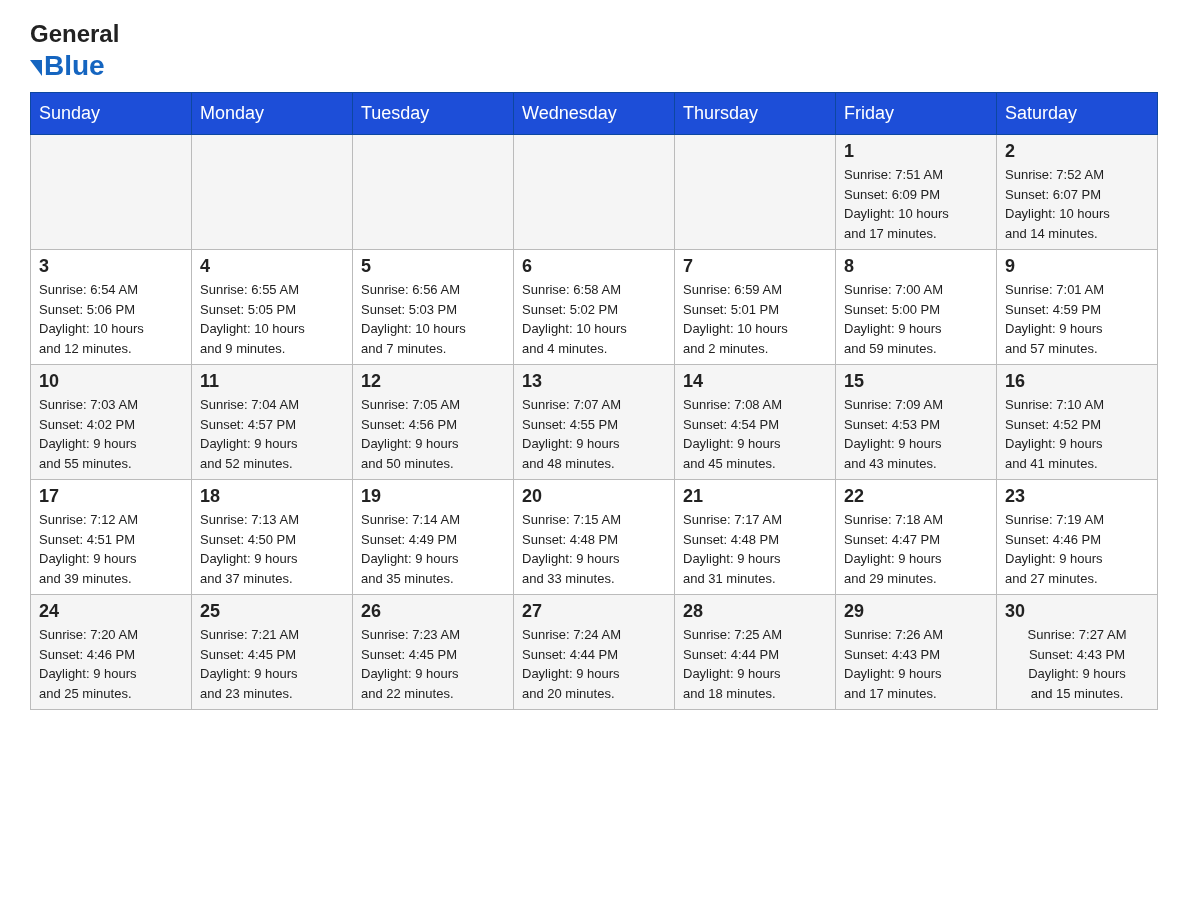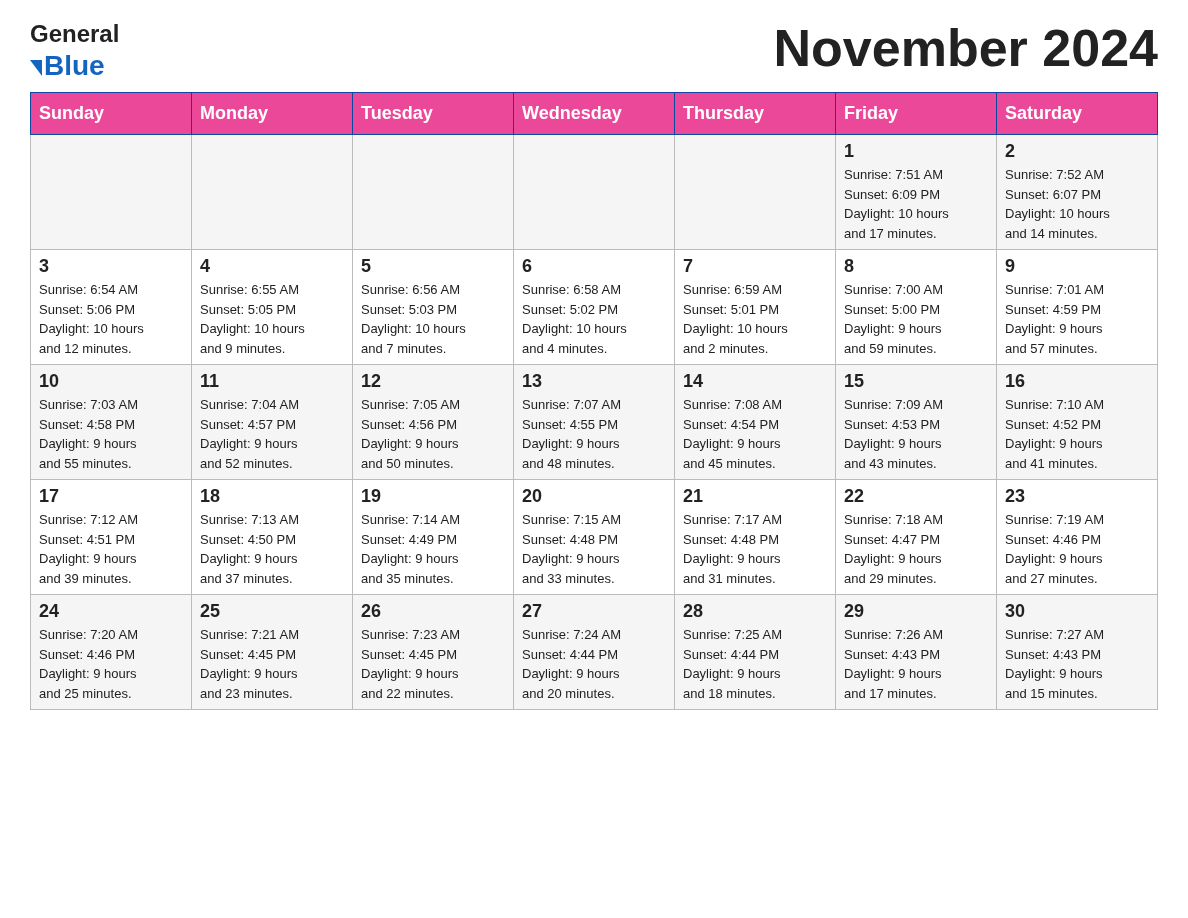--- a/index.html
+++ b/index.html
@@ -35,24 +35,24 @@
       font-size: 26px;
       color: #555;
       margin-top: 4px;
     }
     .calendar {
       width: 100%;
       border-collapse: collapse;
       margin-top: 8px;
     }
     .calendar thead th {
-      background: #ec4899;
+      background: #1d4ed8;
       color: #fff;
       font-size: 18px;
-      font-weight: bold;
+      font-weight: normal;
       padding: 10px 8px;
       border: 1px solid #0d47a1;
       text-align: left;
     }
     .calendar tbody td {
       border: 1px solid #bbb;
       vertical-align: top;
       padding: 6px 8px;
       width: 14.28%;
       min-height: 110px;
@@ -97,21 +97,20 @@
       <div class="logo-text-block">
         <span style="font-size:24px;font-weight:bold;color:#222;line-height:1.2;">General</span>
         <span style="display:flex;align-items:center;font-size:28px;font-weight:bold;color:#1565c0;line-height:1.2;">
           <span style="display:inline-block;width:0;height:0;border-left:12px solid transparent;border-right:0;border-top:16px solid #1565c0;margin-right:2px;position:relative;top:2px;"></span>
           <span>Blue</span>
         </span>
       </div>
     </div>
   </div>
   <div class="title-block">
-    <div class="month-title">November 2024</div>
   </div>
 </div>
 
 <table class="calendar">
   <thead>
     <tr>
     <th>Sunday</th>
         <th>Monday</th>
         <th>Tuesday</th>
         <th>Wednesday</th>
@@ -190,21 +189,21 @@
           <div class="day-info" style="white-space: pre-line;">Sunrise: 7:01 AM
 Sunset: 4:59 PM
 Daylight: 9 hours
 and 57 minutes.</div>
         </td>
       </tr>
       <tr>
         <td>
           <span class="day-number">10</span>
           <div class="day-info" style="white-space: pre-line;">Sunrise: 7:03 AM
-Sunset: 4:58 PM
+Sunset: 4:02 PM
 Daylight: 9 hours
 and 55 minutes.</div>
         </td>
         <td>
           <span class="day-number">11</span>
           <div class="day-info" style="white-space: pre-line;">Sunrise: 7:04 AM
 Sunset: 4:57 PM
 Daylight: 9 hours
 and 52 minutes.</div>
         </td>
@@ -333,20 +332,20 @@
         </td>
         <td>
           <span class="day-number">29</span>
           <div class="day-info" style="white-space: pre-line;">Sunrise: 7:26 AM
 Sunset: 4:43 PM
 Daylight: 9 hours
 and 17 minutes.</div>
         </td>
         <td>
           <span class="day-number">30</span>
-          <div class="day-info" style="white-space: pre-line;">Sunrise: 7:27 AM
+          <div class="day-info" style="white-space: pre-line; text-align: center;">Sunrise: 7:27 AM
 Sunset: 4:43 PM
 Daylight: 9 hours
 and 15 minutes.</div>
         </td>
       </tr>
     </tbody>
 </table>
 
 </body></html>

